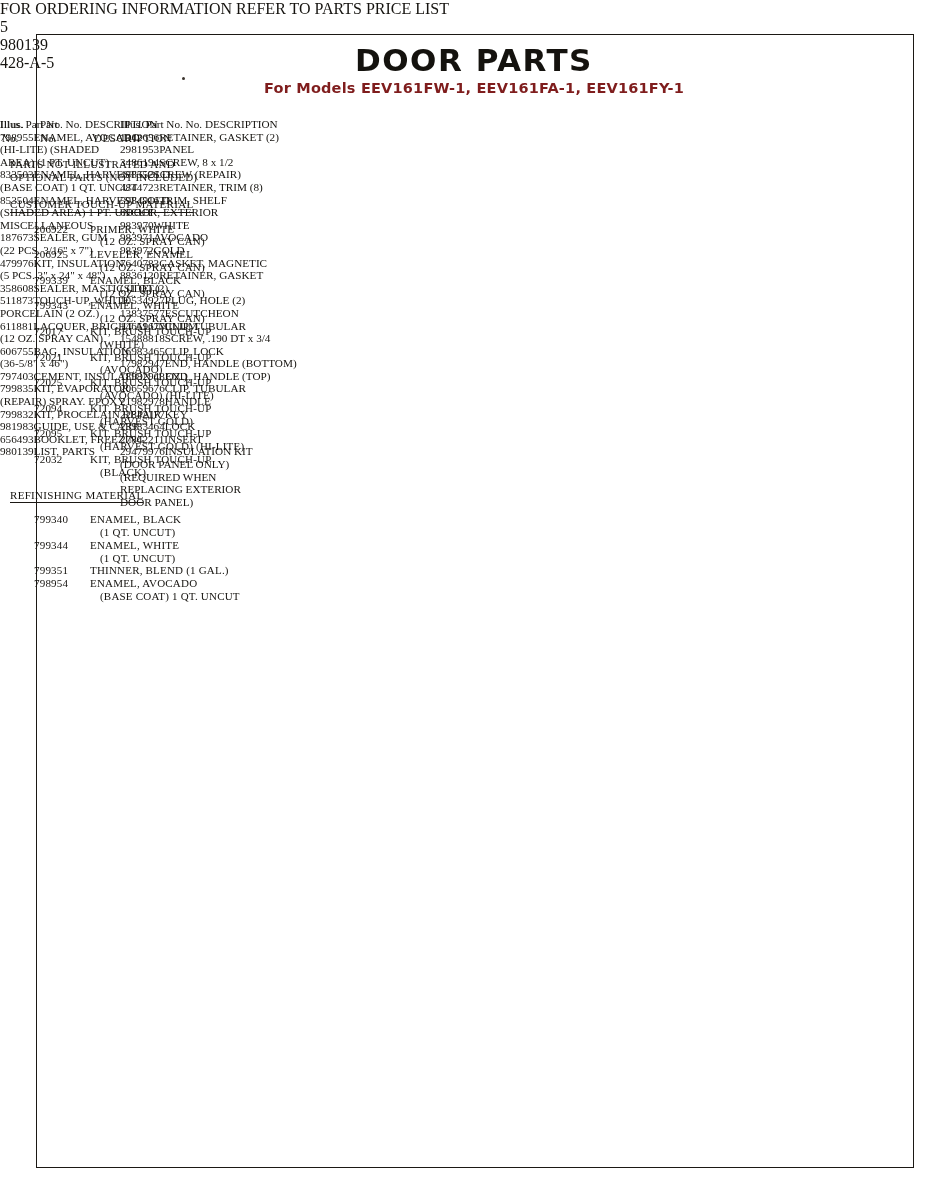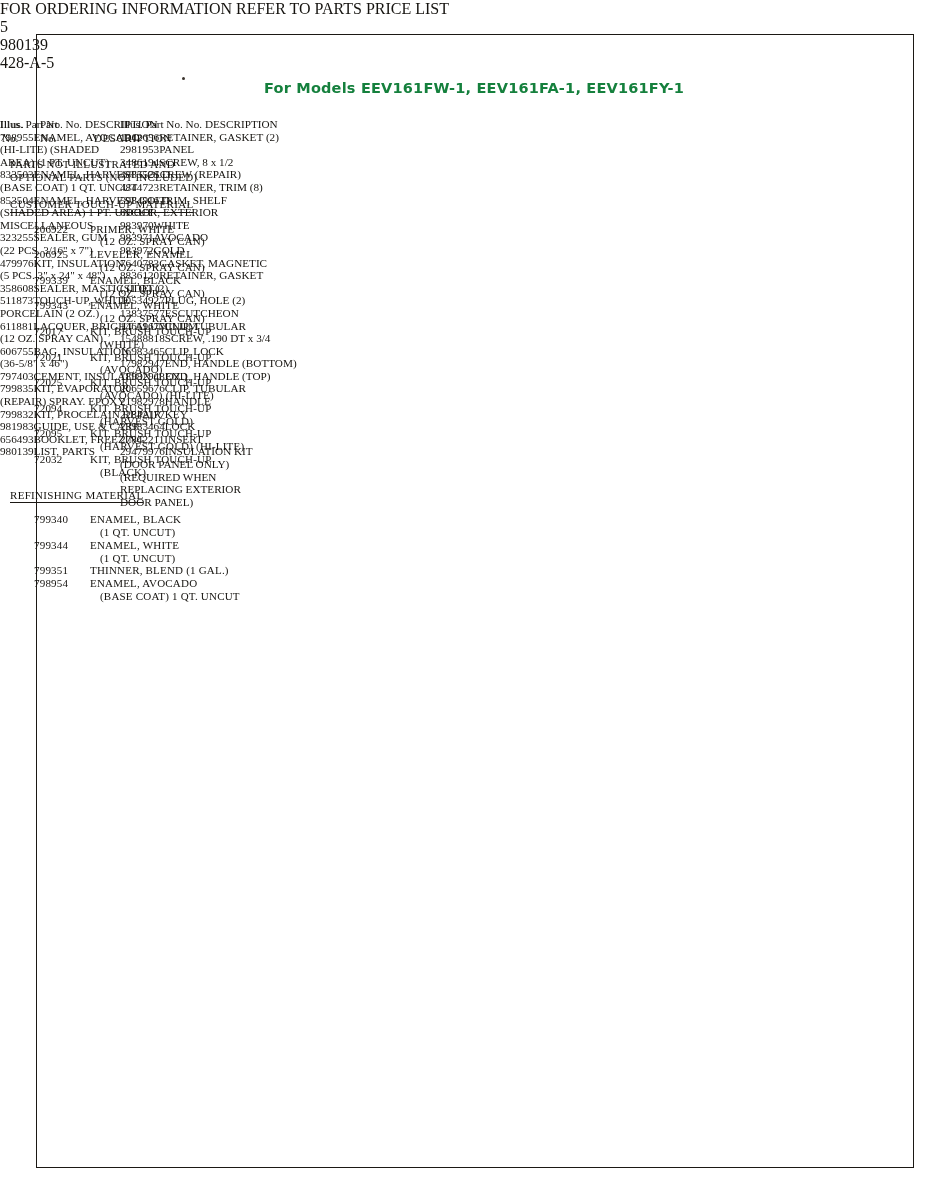--- a/index.html
+++ b/index.html
@@ -41,21 +41,21 @@
   }
   .subtitle {
     position: absolute;
     left: 0; top: 80px;
     width: 948px;
     text-align: center;
     font-family: "DejaVu Sans", sans-serif;
     font-weight: bold;
     font-size: 14.5px;
     letter-spacing: 0.2px;
-    color: #15803d;
+    color: #7f1d1d;
   }
   .speck {
     position: absolute;
     left: 182px; top: 77px;
     width: 3px; height: 3px;
     background: #3a332c;
     border-radius: 50%;
   }
 
   
@@ -232,20 +232,21 @@
   }
 </style>
 </head>
 <body>
 
 <div class="page">
 
   <div class="frame"></div>
   <div class="speck"></div>
 
+  <div class="title">DOOR PARTS</div>
   <div class="subtitle">For Models EEV161FW-1, EEV161FA-1, EEV161FY-1</div>
 
   <div class="vrule r1"></div>
   <div class="vrule r2"></div>
 
   <div class="col col1">
     <div class="hdr">
       <span class="h-illus">Illus.</span>
       <span class="h-part">Part</span>
       <span class="h-no1">No.</span>
@@ -431,21 +432,21 @@
         <div class="r3row"><span class="r3part"></span><span class="r3desc ind">AREA) (1 PT. UNCUT)</span></div>
         <div class="r3row"><span class="r3part">833503</span><span class="r3desc">ENAMEL, HARVEST GOLD</span></div>
         <div class="r3row"><span class="r3part"></span><span class="r3desc ind">(BASE COAT) 1 QT. UNCUT</span></div>
         <div class="r3row"><span class="r3part">853504</span><span class="r3desc">ENAMEL, HARVEST GOLD</span></div>
         <div class="r3row"><span class="r3part"></span><span class="r3desc ind">(SHADED AREA) 1 PT. UNCUT</span></div>
       </div>
     <div class="spacer18"></div>
     <div class="sect3">MISCELLANEOUS</div>
     <div class="spacer14"></div>
     <div class="rows" id="col3-rows-b">
-        <div class="r3row"><span class="r3part">323255</span><span class="r3desc">SEALER, GUM</span></div>
+        <div class="r3row"><span class="r3part">187673</span><span class="r3desc">SEALER, GUM</span></div>
         <div class="r3row"><span class="r3part"></span><span class="r3desc ind">(22 PCS. 3/16" x 7")</span></div>
         <div class="r3row"><span class="r3part">479976</span><span class="r3desc">KIT, INSULATION</span></div>
         <div class="r3row"><span class="r3part"></span><span class="r3desc ind">(5 PCS. 3" x 24" x 48")</span></div>
         <div class="r3row"><span class="r3part">358608</span><span class="r3desc">SEALER, MASTIC (1 QT )</span></div>
         <div class="r3row"><span class="r3part">511873</span><span class="r3desc">TOUCH-UP, WHITE</span></div>
         <div class="r3row"><span class="r3part"></span><span class="r3desc ind">PORCELAIN (2 OZ.)</span></div>
         <div class="r3row"><span class="r3part">611881</span><span class="r3desc">LACQUER, BRIGHT ALUMINUM</span></div>
         <div class="r3row"><span class="r3part"></span><span class="r3desc ind">(12 OZ. SPRAY CAN)</span></div>
         <div class="r3row"><span class="r3part">606755</span><span class="r3desc">BAG, INSULATION</span></div>
         <div class="r3row"><span class="r3part"></span><span class="r3desc ind">(36-5/8" x 46")</span></div>

